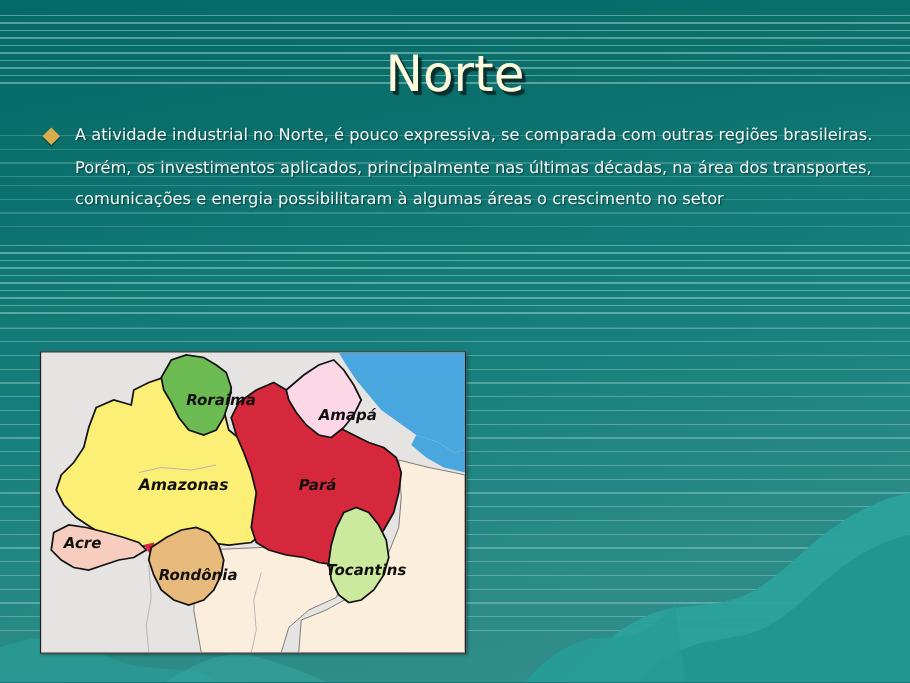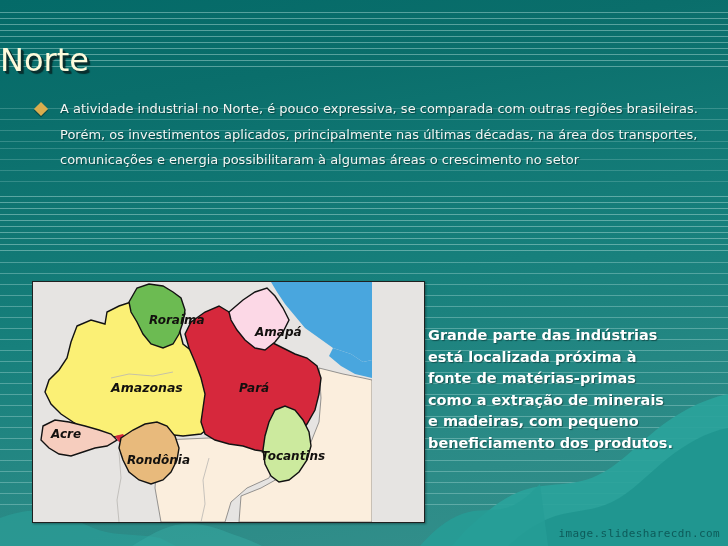--- a/index.html
+++ b/index.html
@@ -79,22 +79,22 @@
     width: 728px; height: 180px;
     pointer-events: none;
   }
 
   
   .title {
     position: absolute;
     top: 34px;
     left: 0;
     width: 100%;
-    text-align: left;
-    font-size: 32px;
+    text-align: center;
+    font-size: 40px;
     line-height: 52px;
     font-weight: normal;
     letter-spacing: 0px;
     color: #fdfbdc;
     text-shadow: 2px 2px 0 #0a2f2f, 3px 3px 1px rgba(0,0,0,0.55);
     font-family: "DejaVu Sans", "Liberation Sans", sans-serif;
   }
 
   
   .body-block {
@@ -127,21 +127,21 @@
   .bullet-text .tail {
     display: block;
     margin-top: 18px;
   }
 
   
   .map-frame {
     position: absolute;
     left: 32px;
     top: 281px;
-    width: 393px;
+    width: 341px;
     height: 242px;
     background: #e6e4e2;
     border: 1px solid #202020;
     overflow: hidden;
     box-shadow: 1px 1px 2px rgba(0,0,0,0.35);
   }
   .map-frame svg { display: block; }
 
   .map-label {
     font-family: "DejaVu Sans", "Liberation Sans", sans-serif;
@@ -261,17 +261,15 @@
       <text class="map-label" x="116" y="42" font-size="12">Roraima</text>
       <text class="map-label" x="222" y="54" font-size="12">Amapá</text>
       <text class="map-label" x="206" y="110" font-size="12">Pará</text>
       <text class="map-label" x="78" y="110" font-size="12.5">Amazonas</text>
       <text class="map-label" x="18" y="156" font-size="12">Acre</text>
       <text class="map-label" x="94" y="182" font-size="12">Rondônia</text>
       <text class="map-label" x="228" y="178" font-size="12">Tocantins</text>
     </svg>
   </div>
 
-  <div class="side-text">Grande parte das indústrias está localizada próxima à fonte de matérias-primas como a extração de minerais e madeiras, com pequeno beneficiamento dos produtos.</div>
-
-  <div class="watermark">image.slidesharecdn.com</div>
+
 
 </div>
 
 </body></html>

